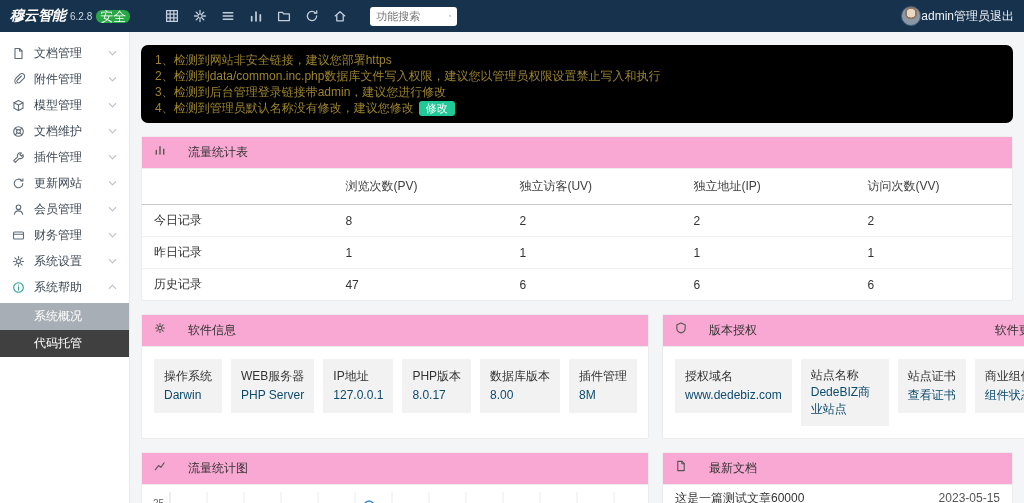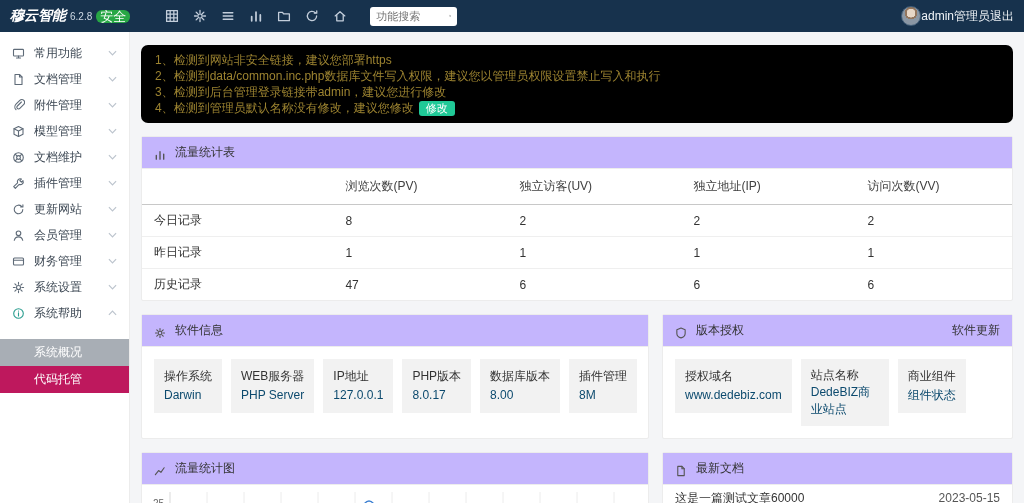--- a/index.html
+++ b/index.html
@@ -23,31 +23,31 @@
 
   
   .sidebar{position:absolute;top:32px;left:0;bottom:0;width:130px;background:#fff;border-right:1px solid #ececec;padding-top:8px;z-index:4}
   .nav-item{height:26px;display:flex;align-items:center;gap:9px;padding:0 12px;cursor:pointer;color:#3d4854}
   .nav-item .lab{flex:1}
   .side-ico{display:flex}
   .side-ico svg{stroke:#5f6b78;fill:none;stroke-width:1.1;stroke-linecap:round;stroke-linejoin:round}
   .side-ico.teal svg{stroke:#2a9d8f}
   .chev{display:flex}
   .chev svg{stroke:#bcc4cd;fill:none;stroke-width:1.3}
-  .submenu{background:#be185d;margin-top:13px}
+  .submenu{background:#404040;margin-top:3px}
   .sub-item{height:27px;display:flex;align-items:center;padding:0 12px 0 34px;color:#fff;cursor:pointer}
   .sub-item.active{background:#a8aeb5}
 
   
   .main{margin-left:130px;height:471px;padding:13px 11px;display:flex;flex-direction:column;gap:13px;overflow:hidden}
   .alert{background:#000000;border-radius:7px;padding:7px 14px;color:#9c8330;line-height:16px}
   .alert .chip{display:inline-block;background:#20c997;color:#fff;border-radius:3px;padding:0 7px;font-size:11px;line-height:15px;margin-left:5px;cursor:pointer}
 
   .card{background:#fff;border:1px solid #ececec;border-radius:2px}
-  .card-h{display:flex;align-items:flex-end;gap:9px;padding:7px 12px;border-bottom:1px solid #ededed;color:#333;background:#c4b5fd}
+  .card-h{display:flex;align-items:flex-start;gap:22px;padding:7px 12px;border-bottom:1px solid #ededed;color:#333;background:#f9a8d4}
   .card-h svg{stroke:#555;fill:none;stroke-width:1.2;stroke-linecap:round;stroke-linejoin:round}
   .card-h .hright{margin-left:auto;cursor:pointer;color:#333}
 
   table.traffic{width:100%;border-collapse:collapse}
   .traffic th{font-weight:normal;text-align:left;padding:9px 12px;border-bottom:1px solid #c8c8c8;color:#404040}
   .traffic td{padding:7px 12px;border-bottom:1px solid #efefef}
   .traffic tr:last-child td{border-bottom:none}
 
   .row{display:flex;gap:13px}
   .card.software,.card.chartcard{width:508px;flex:none}
@@ -126,34 +126,20 @@
   </div>
 
   <div class="user-area">
     <span class="avatar"></span>
     <span class="uname">admin管理员</span>
     <span class="logout">退出</span>
   </div>
 </div>
 
 <div class="sidebar">
-  <div class="nav-item">
-    <span class="side-ico">
-        <svg width="13" height="13" viewBox="0 0 13 13">
-          <rect x="1.5" y="2.4" width="10" height="6.6" rx="0.8"></rect>
-          <path d="M4.5 11h4M6.5 9v2"></path>
-        </svg>
-      </span>
-    <span class="lab">常用功能</span>
-    <span class="chev">
-        <svg width="9" height="6" viewBox="0 0 10 6">
-          <polyline points="1,1 5,5 9,1"></polyline>
-        </svg>
-      </span>
-  </div>
   <div class="nav-item">
     <span class="side-ico">
         <svg width="13" height="13" viewBox="0 0 13 13">
           <path d="M3 1.5h4.5L10 4v7.5H3z"></path>
           <path d="M7.5 1.5V4H10"></path>
         </svg>
       </span>
     <span class="lab">文档管理</span>
     <span class="chev">
         <svg width="9" height="6" viewBox="0 0 10 6">
@@ -405,20 +391,24 @@
       <div class="boxes">
         <div class="box">
           <div>授权域名</div>
           <div class="bval">www.dedebiz.com</div>
         </div>
         <div class="box wrap">
           <div>站点名称</div>
           <div class="bval">DedeBIZ商业站点</div>
         </div>
         <div class="box">
+          <div>站点证书</div>
+          <div class="bval">查看证书</div>
+        </div>
+        <div class="box">
           <div>商业组件</div>
           <div class="bval">组件状态</div>
         </div>
       </div>
     </div>
   </div>
 
   <div class="row">
     <div class="card chartcard">
       <div class="card-h">

